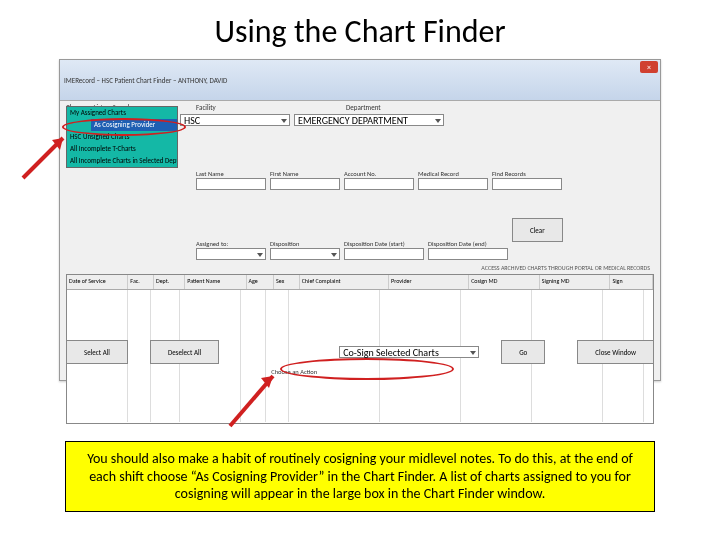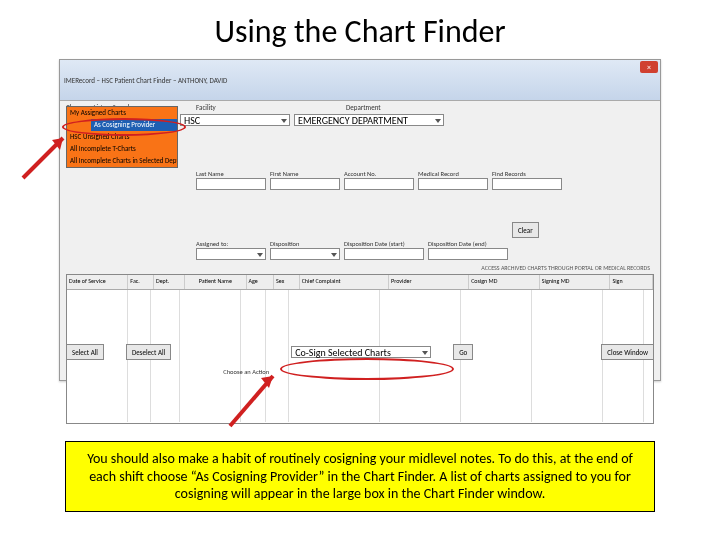--- a/index.html
+++ b/index.html
@@ -91,39 +91,39 @@
     background: #fff;
     border: 1px solid #888;
     height: 12px;
     font-size: 7px;
     padding: 0 3px;
     box-sizing: border-box;
   }
   .btn {
     background: #e8e8e8;
     border: 1px solid #888;
-    height: 16px;
-    font-size: 7px;
-    padding: 0 5px;
+    height: 24px;
+    font-size: 7px;
+    padding: 0 17px;
     display: flex;
     align-items: center;
     box-sizing: border-box;
   }
   .field-label {
     font-size: 6.5px;
     color: #333;
     margin-top: 40px;
   }
   .field-col { display: flex; flex-direction: column; }
   .dropdown-list {
     position: absolute;
     left: 6px;
     top: 46px;
     width: 110px;
-    background: #f97316;
+    background: #14b8a6;
     border: 1px solid #666;
     font-size: 7px;
     z-index: 5;
   }
   .dropdown-list div {
     padding: 1px 3px;
     height: 10px;
     line-height: 10px;
     white-space: nowrap;
     overflow: hidden;
@@ -199,21 +199,21 @@
     overflow: hidden;
     white-space: nowrap;
   }
   .grid-body {
     display: flex;
     height: 132px;
   }
   .grid-body > div {
     border-right: 1px solid #ddd;
   }
-  .c0{width:60px;} .c1{width:22px;} .c2{width:28px;} .c3{width:60px;text-align:center;}
+  .c0{width:60px;} .c1{width:22px;} .c2{width:28px;} .c3{width:60px;}
   .c4{width:24px;} .c5{width:22px;} .c6{width:90px;} .c7{width:80px;}
   .c8{width:70px;} .c9{width:70px;} .c10{width:40px;}
   .bottom-bar {
     position: absolute;
     bottom: 4px;
     left: 6px;
     right: 6px;
     display: flex;
     gap: 22px;
     align-items: center;

